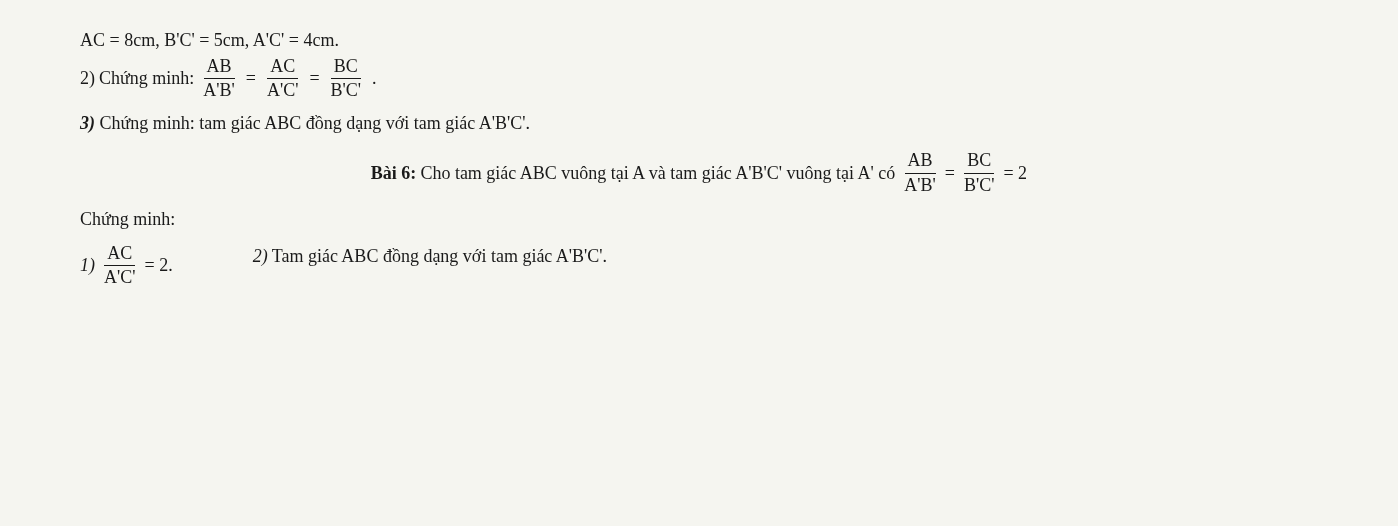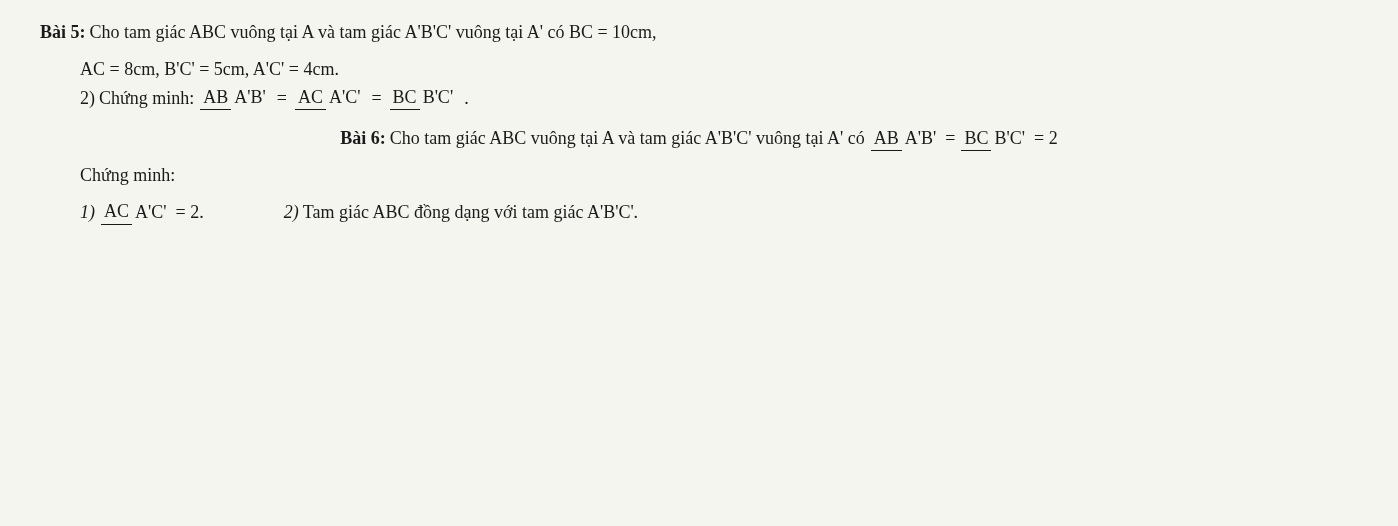--- a/index.html
+++ b/index.html
@@ -27,21 +27,21 @@
       margin-bottom: 12px;
     }
 
     .indent {
       margin-left: 40px;
       margin-top: 8px;
     }
 
     .fraction {
       display: inline-flex;
-      flex-direction: row;
+      flex-direction: column;
       align-items: center;
       vertical-align: middle;
       margin: 0 2px;
     }
 
     .fraction .numerator {
       border-bottom: 1.5px solid #1a1a1a;
       padding: 0 3px;
       text-align: center;
       line-height: 1.3;
@@ -105,24 +105,20 @@
       gap: 80px;
     }
 
   </style>
 </head>
 <body>
 
 <div class="content-area">
 
   <div class="problem-block">
-    <div class="row">
-      <span class="bold">Bài 5:</span>
-      <span>Cho tam giác ABC vuông tại A và tam giác A'B'C' vuông tại A' có BC = 10cm,</span>
-    </div>
     <div class="indent">
       <span>AC = 8cm, B'C' = 5cm, A'C' = 4cm.</span>
     </div>
 
 
     <div class="part-line math-line">
       <span>2)</span>
       <span>Chứng minh:</span>
       <span class="equal-chain">
         <span class="fraction">
@@ -136,20 +132,24 @@
         </span>
         <span>=</span>
         <span class="fraction">
           <span class="numerator">BC</span>
           <span class="denominator">B'C'</span>
         </span>
         <span>.</span>
       </span>
     </div>
 
+    <div class="part-line">
+      <span class="part-num-italic">3)</span>
+      <span>Chứng minh: tam giác ABC đồng dạng với tam giác A'B'C'.</span>
+    </div>
   </div>
 
   <div class="problem-block">
     <div class="bai6-header row">
       <span class="bold">Bài 6:</span>
       <span>Cho tam giác ABC vuông tại A và tam giác A'B'C' vuông tại A' có</span>
       <span class="fraction">
         <span class="numerator">AB</span>
         <span class="denominator">A'B'</span>
       </span>

